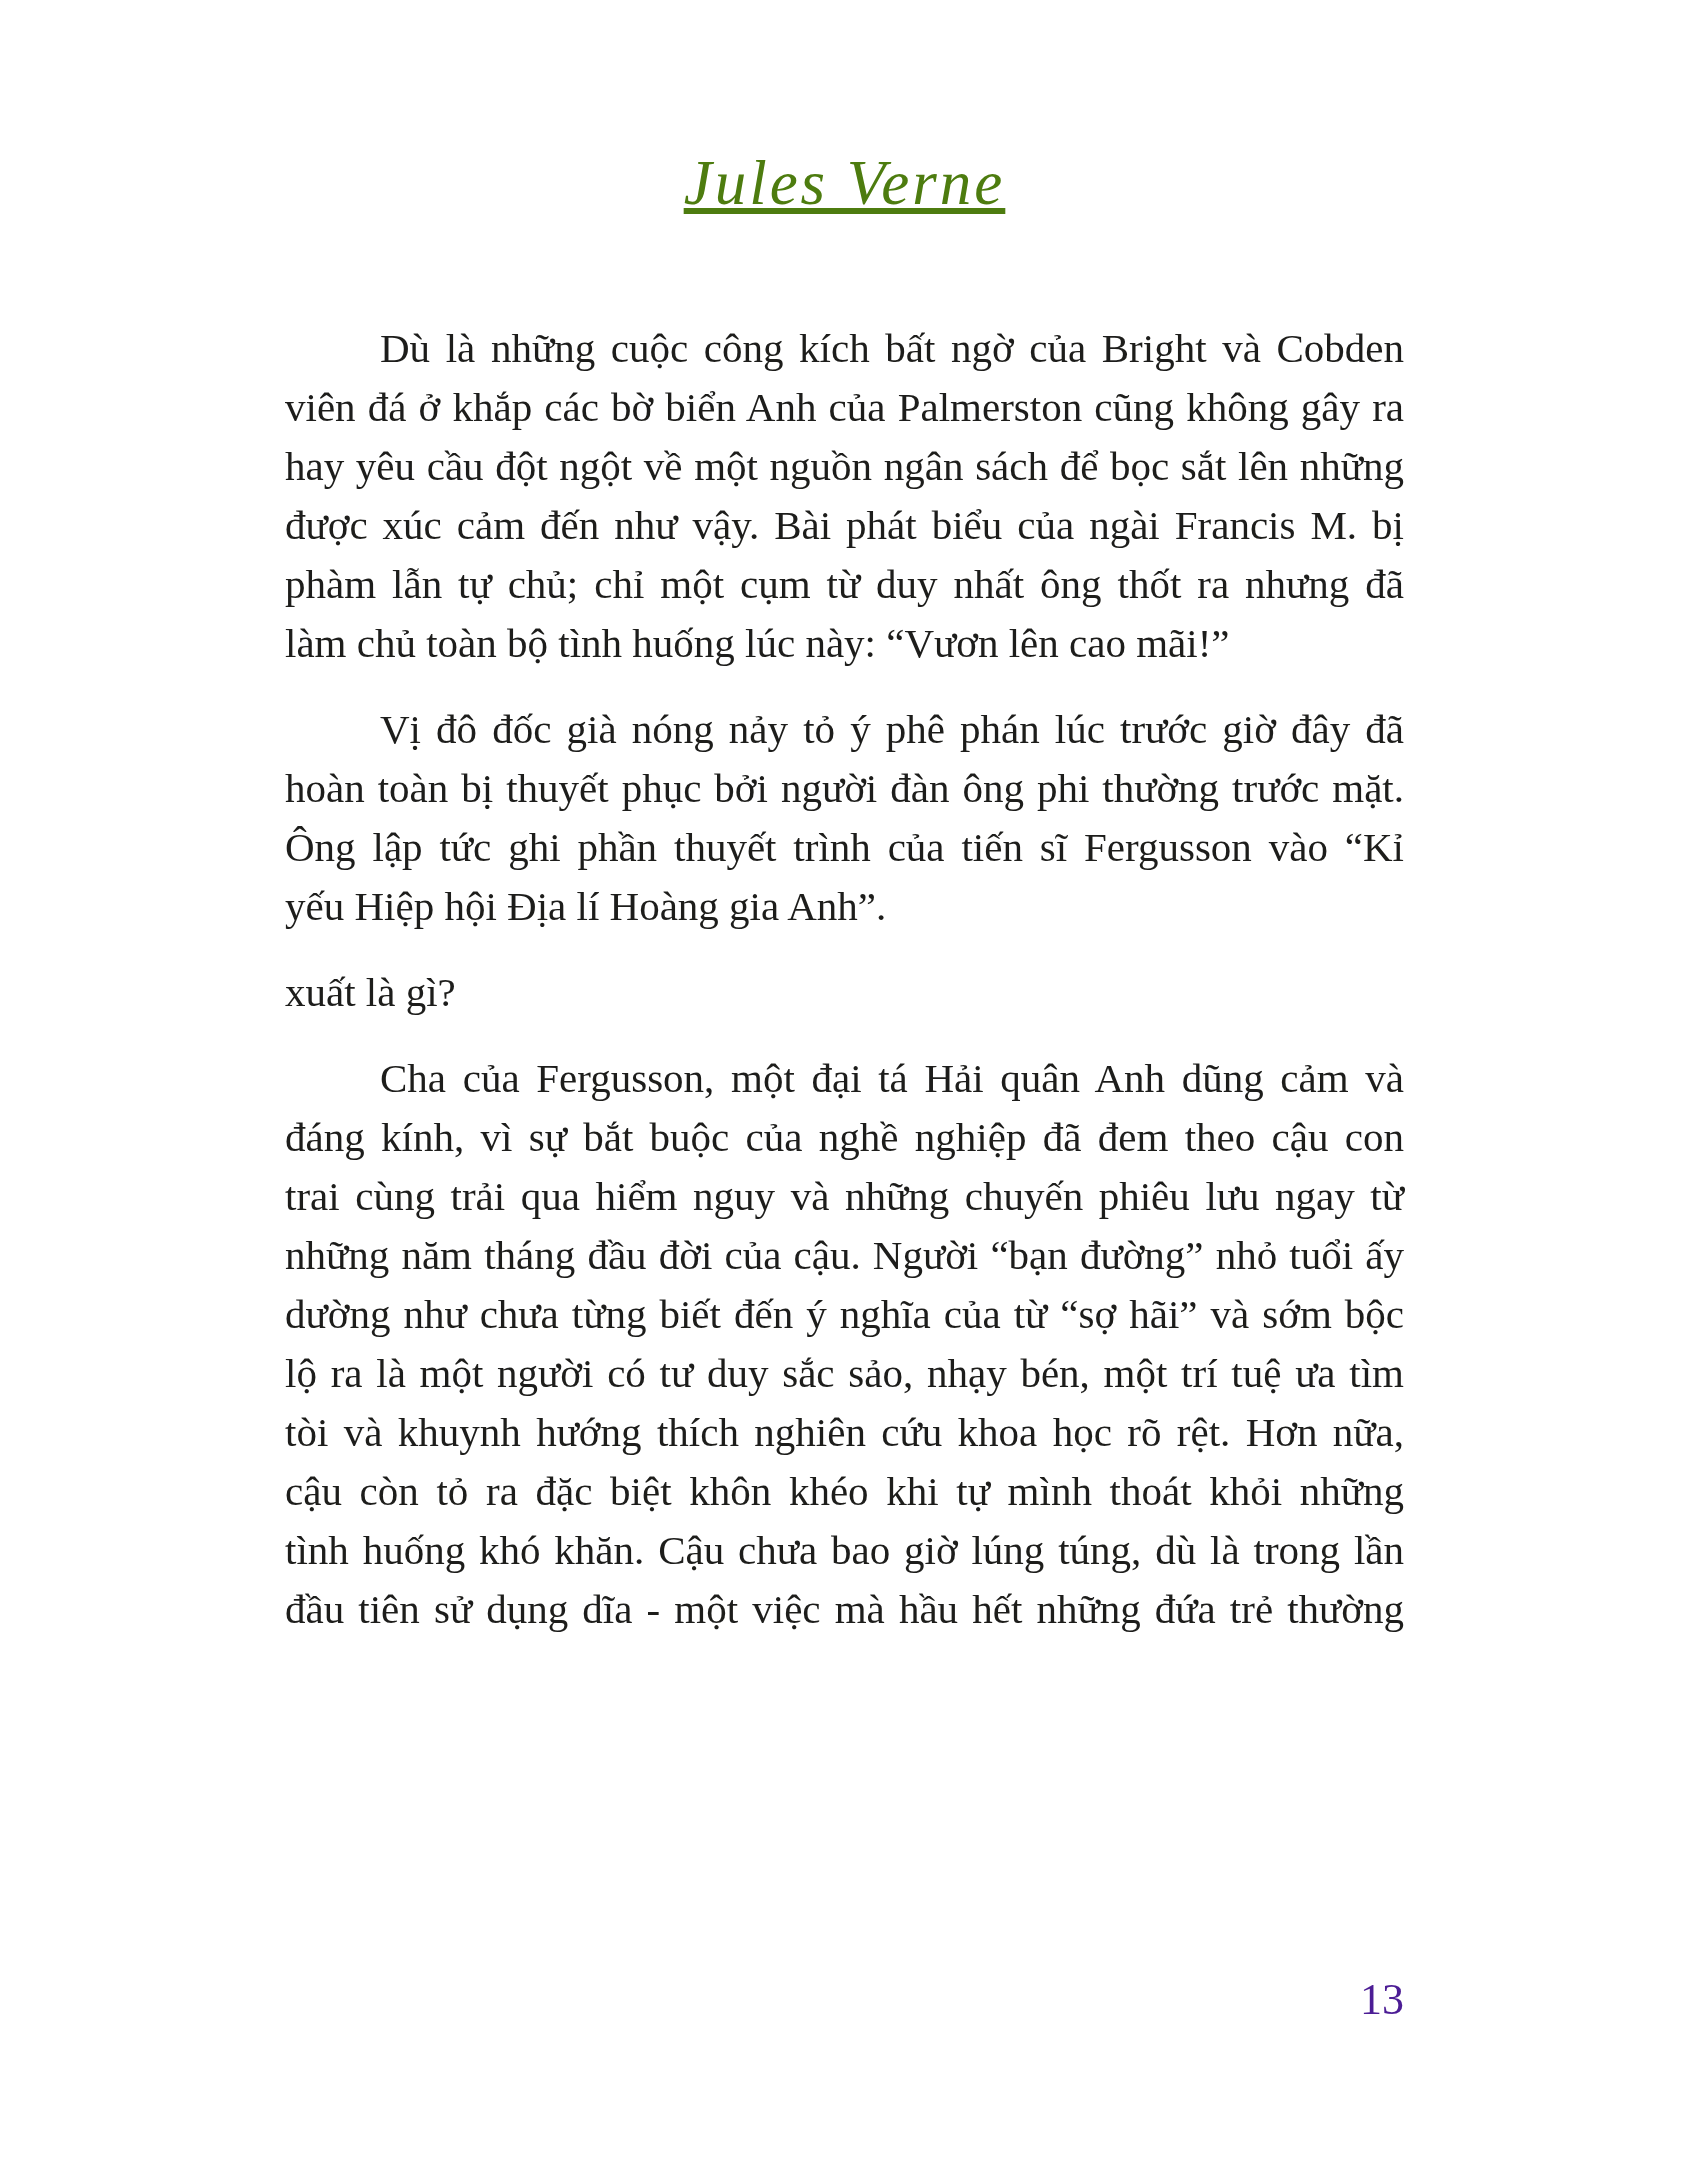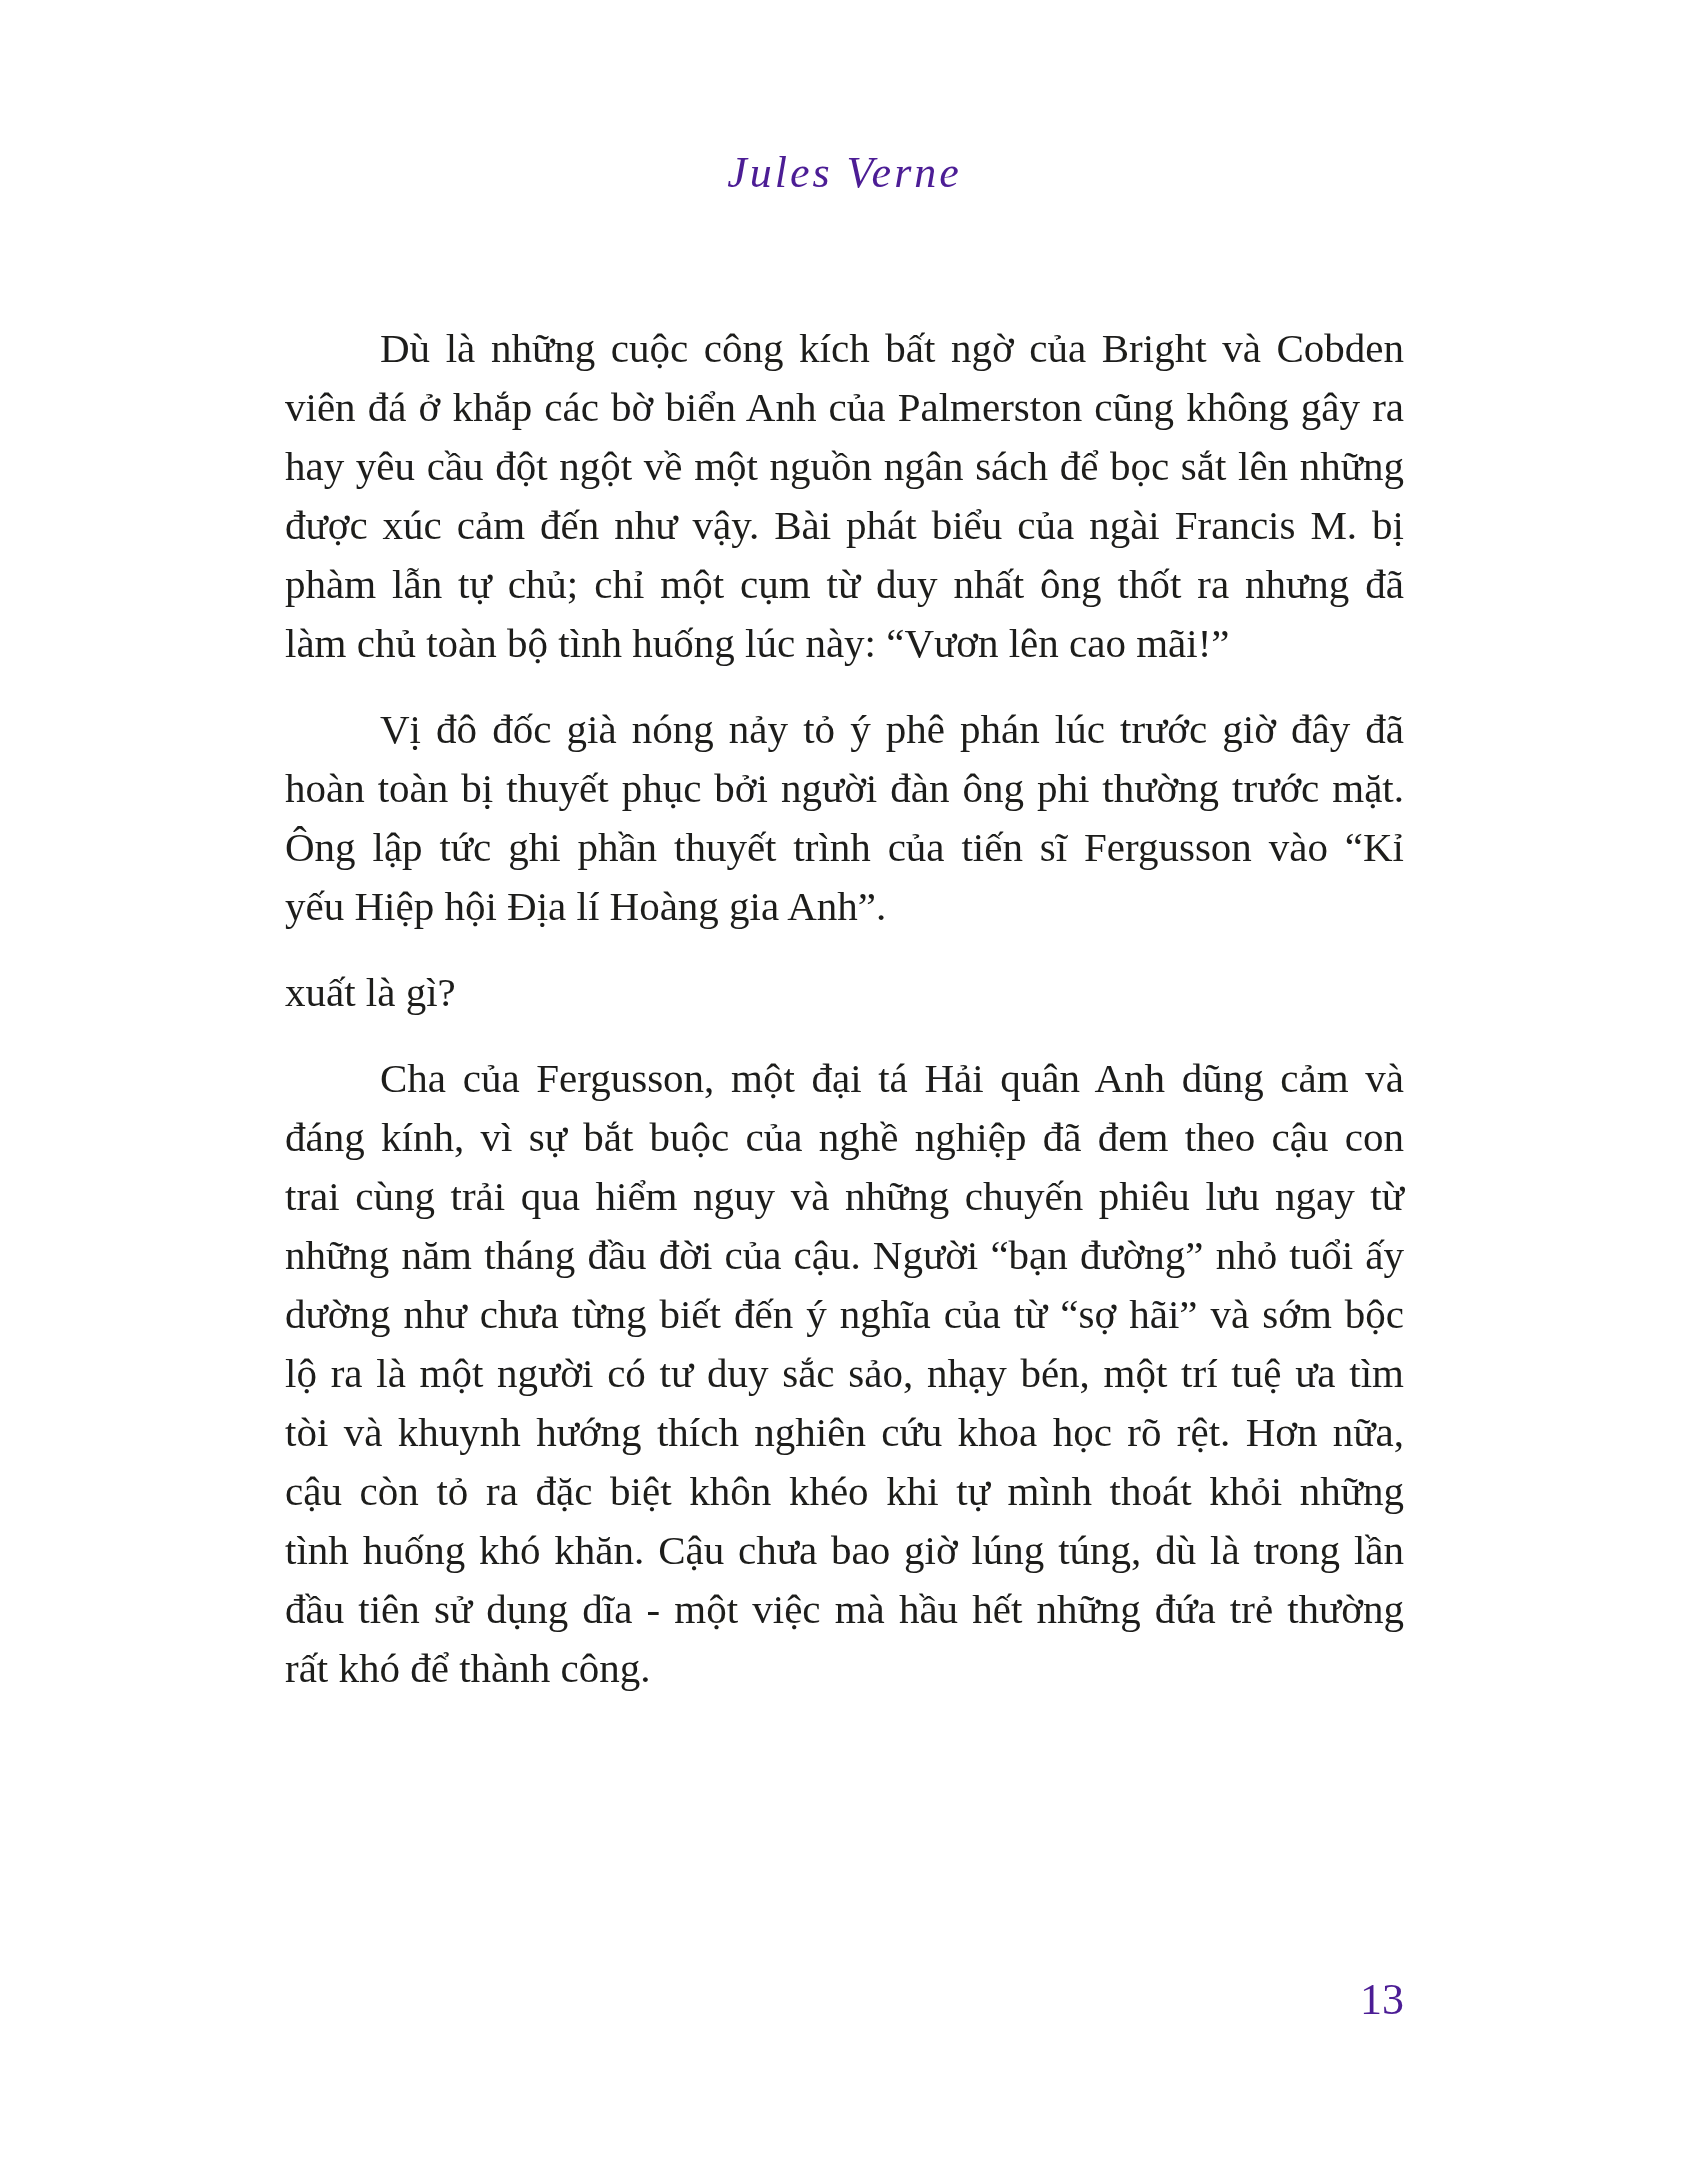--- a/index.html
+++ b/index.html
@@ -11,24 +11,25 @@
     font-family: "Liberation Serif", "DejaVu Serif", serif;
     color: #1d1d1b;
     overflow: hidden;
   }
   .running-head {
     position: absolute;
     left: 285px;
     top: 147px;
     width: 1119px;
     text-align: center;
-    font-size: 44px;
+    font-size: 63px;
     font-style: italic;
     letter-spacing: 3px;
-    color: #4c1d95;
+    color: #4d7c0f;
+    text-decoration: underline;
   }
   .body-text {
     position: absolute;
     left: 285px;
     top: 305px;
     width: 1119px;
     font-size: 41px;
     line-height: 59px;
     text-align: justify;
     margin-top: 14px;
@@ -85,21 +86,20 @@
       <span class="line para-start">Cha của Fergusson, một đại tá Hải quân Anh dũng cảm và</span>
       <span class="line">đáng kính, vì sự bắt buộc của nghề nghiệp đã đem theo cậu con</span>
       <span class="line">trai cùng trải qua hiểm nguy và những chuyến phiêu lưu ngay từ</span>
       <span class="line">những năm tháng đầu đời của cậu. Người “bạn đường” nhỏ tuổi ấy</span>
       <span class="line">dường như chưa từng biết đến ý nghĩa của từ “sợ hãi” và sớm bộc</span>
       <span class="line">lộ ra là một người có tư duy sắc sảo, nhạy bén, một trí tuệ ưa tìm</span>
       <span class="line">tòi và khuynh hướng thích nghiên cứu khoa học rõ rệt. Hơn nữa,</span>
       <span class="line">cậu còn tỏ ra đặc biệt khôn khéo khi tự mình thoát khỏi những</span>
       <span class="line">tình huống khó khăn. Cậu chưa bao giờ lúng túng, dù là trong lần</span>
       <span class="line">đầu tiên sử dụng dĩa - một việc mà hầu hết những đứa trẻ thường</span>
-      <span class="line para-end">rất khó để thành công.</span>
     </div>
 
 
   </div>
 
   <div class="page-number">13</div>
 
 </div>
 
 

